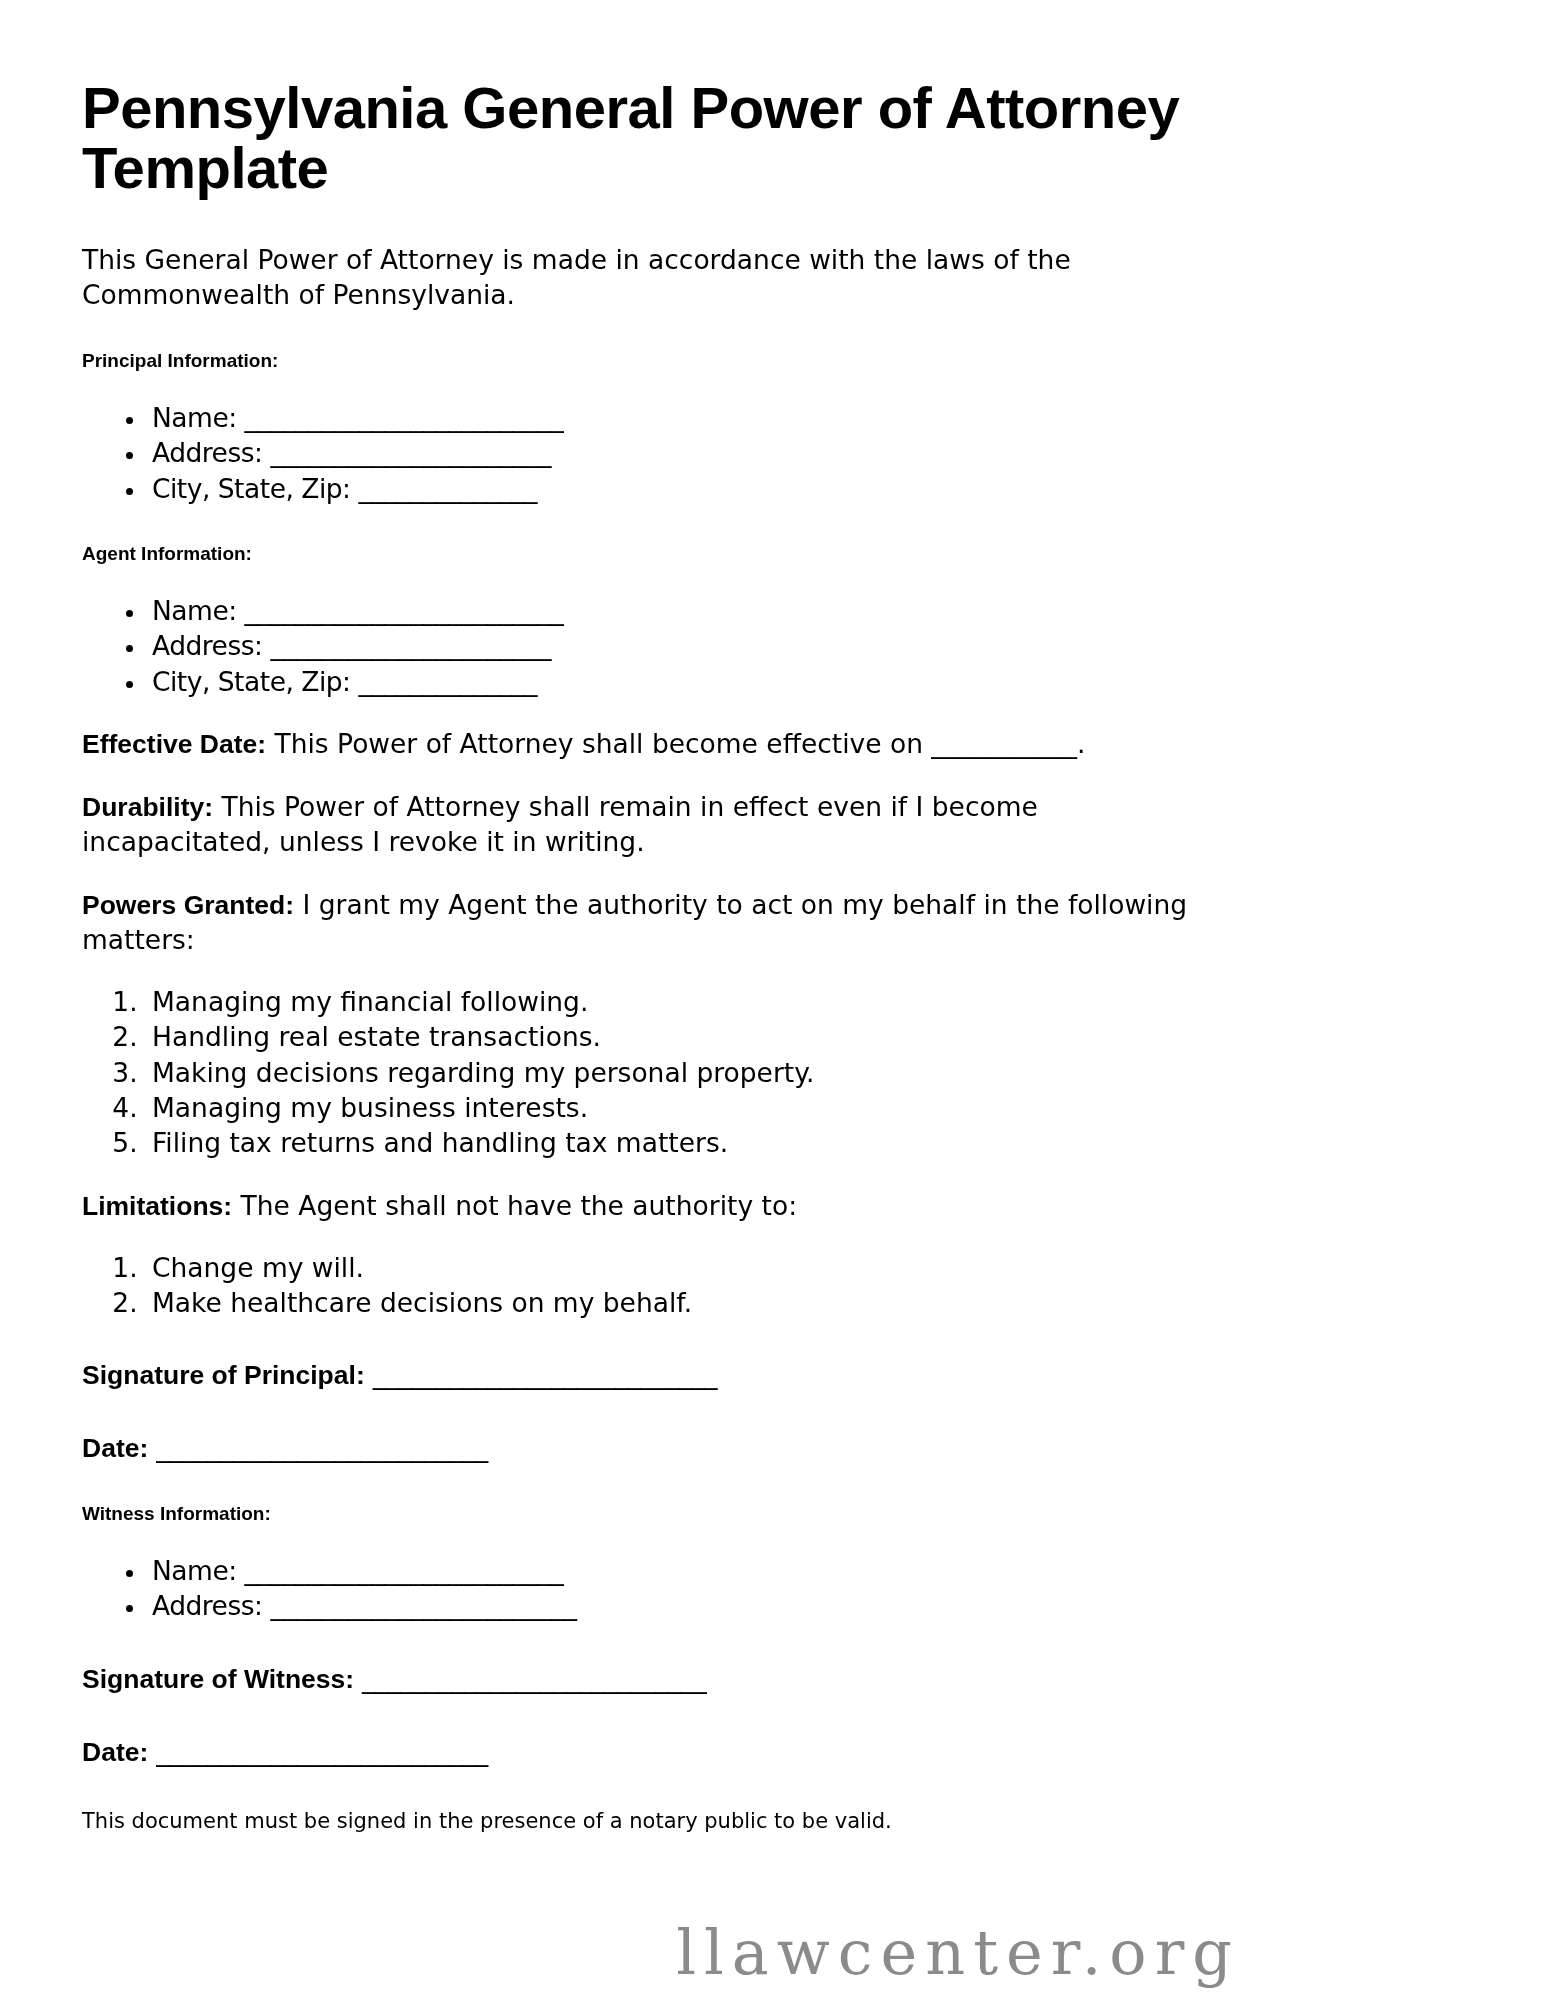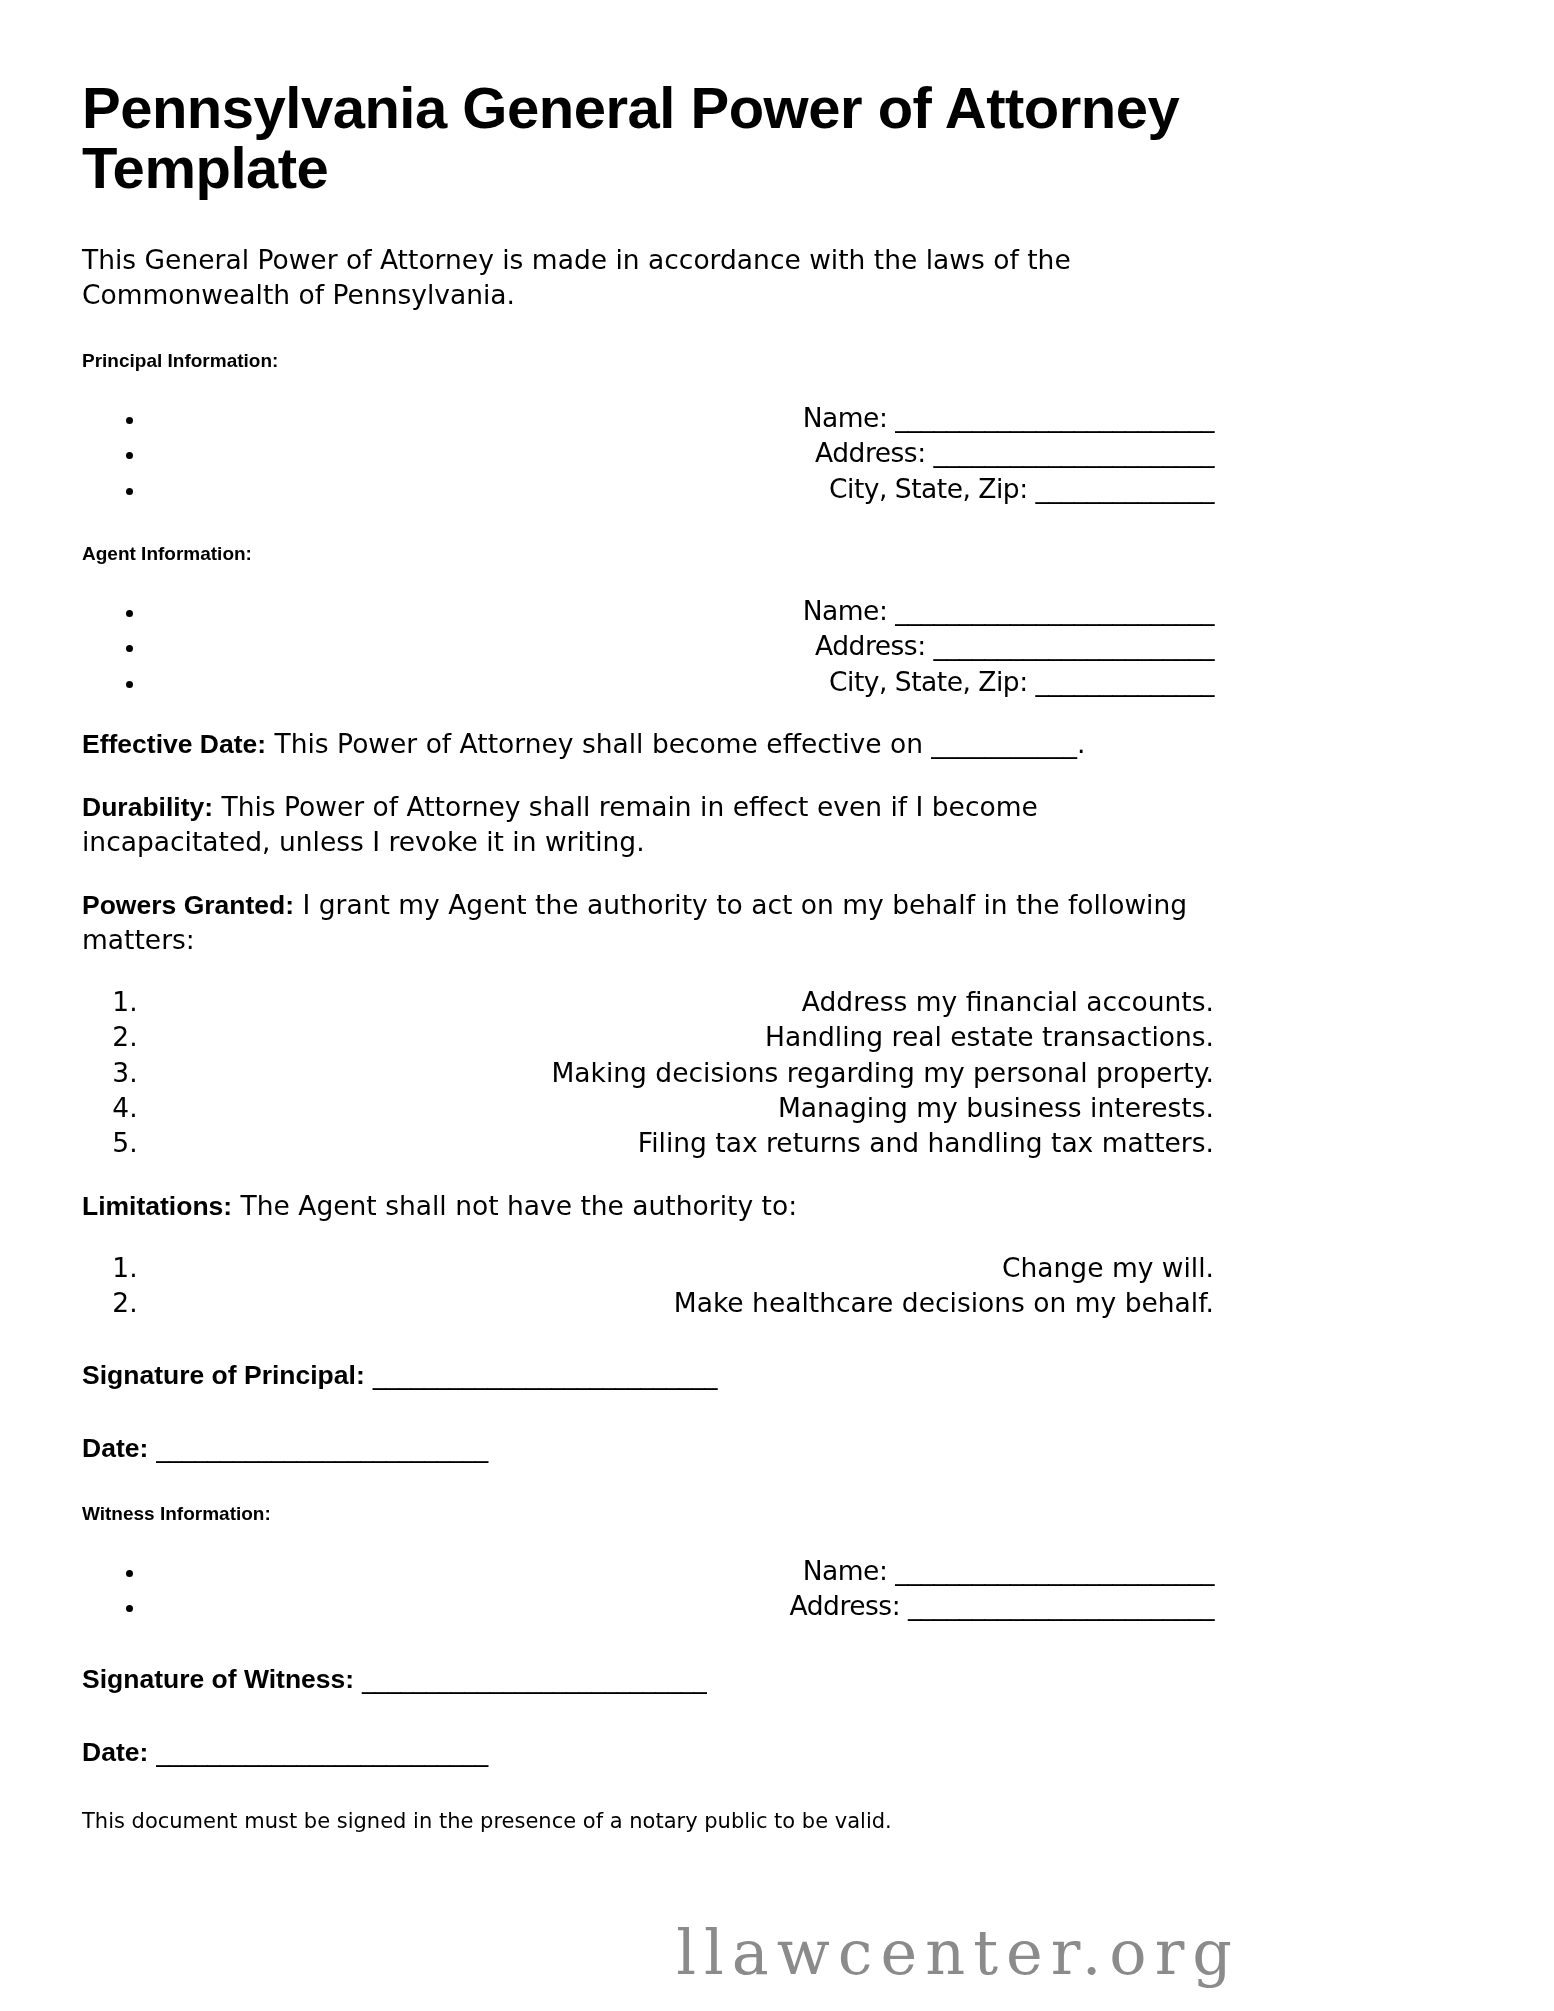--- a/index.html
+++ b/index.html
@@ -53,21 +53,20 @@
     margin: 26px 0 0 0;
     padding-left: 64px;
   }
   ul.fields { list-style: disc; }
   ol.items  { list-style: decimal; }
 
   ul.fields li, ol.items li {
     font-size: 26.5px;
     line-height: 1.335;
     padding-left: 6px;
-    text-align: right;
   }
   ul.fields li::marker { font-size: 22px; }
 
   .blank { letter-spacing: -0.5px; }
 
   .para {
     font-size: 26.5px;
     line-height: 1.32;
     margin: 28px 0 0 0;
     max-width: 1180px;
@@ -125,21 +124,21 @@
     <li><span class="blank">Address: ______________________</span></li>
     <li><span class="blank">City, State, Zip: ______________</span></li>
   </ul>
 
   <p class="para"><span class="lbl">Effective Date:</span><span> This Power of Attorney shall become effective on ___________.</span></p>
 
   <p class="para"><span class="lbl">Durability:</span><span> This Power of Attorney shall remain in effect even if I become incapacitated, unless I revoke it in writing.</span></p>
 
   <p class="para"><span class="lbl">Powers Granted:</span><span> I grant my Agent the authority to act on my behalf in the following matters:</span></p>
   <ol class="items">
-    <li>Address my financial accounts.</li>
+    <li>Managing my financial following.</li>
     <li>Handling real estate transactions.</li>
     <li>Making decisions regarding my personal property.</li>
     <li>Managing my business interests.</li>
     <li>Filing tax returns and handling tax matters.</li>
   </ol>
 
   <p class="para"><span class="lbl">Limitations:</span><span> The Agent shall not have the authority to:</span></p>
   <ol class="items">
     <li>Change my will.</li>
     <li>Make healthcare decisions on my behalf.</li>

